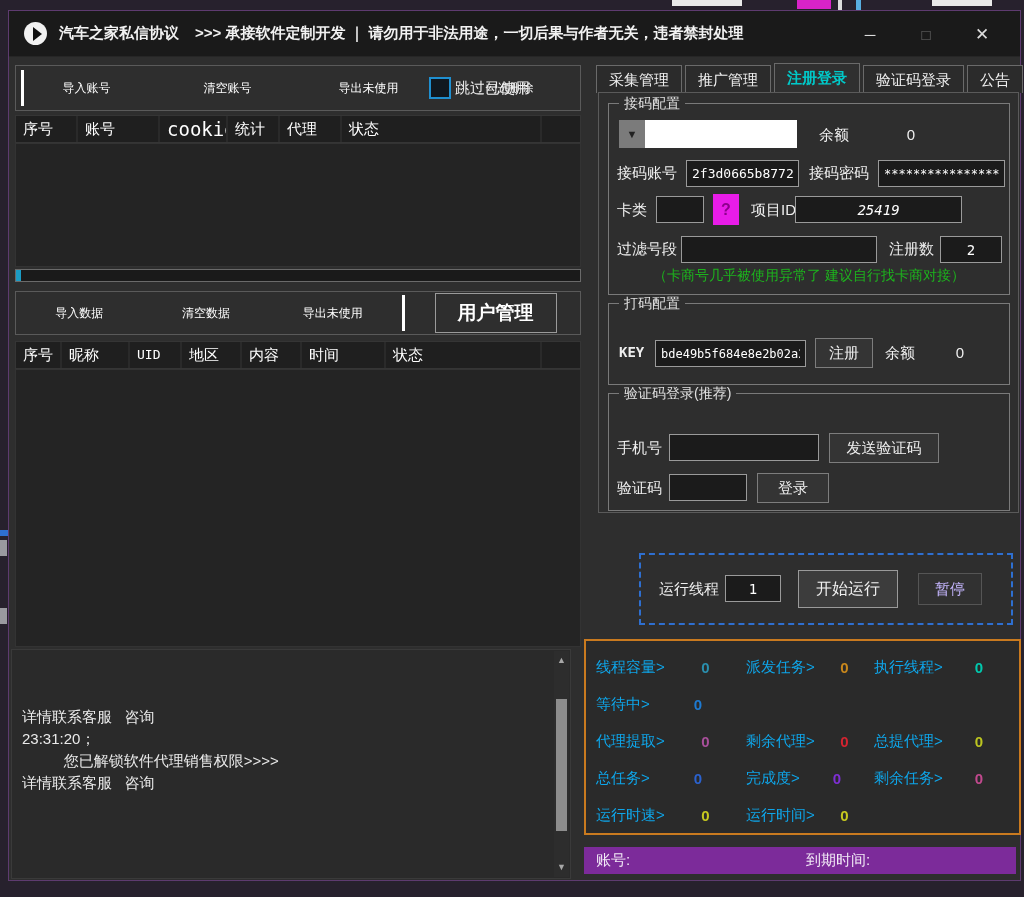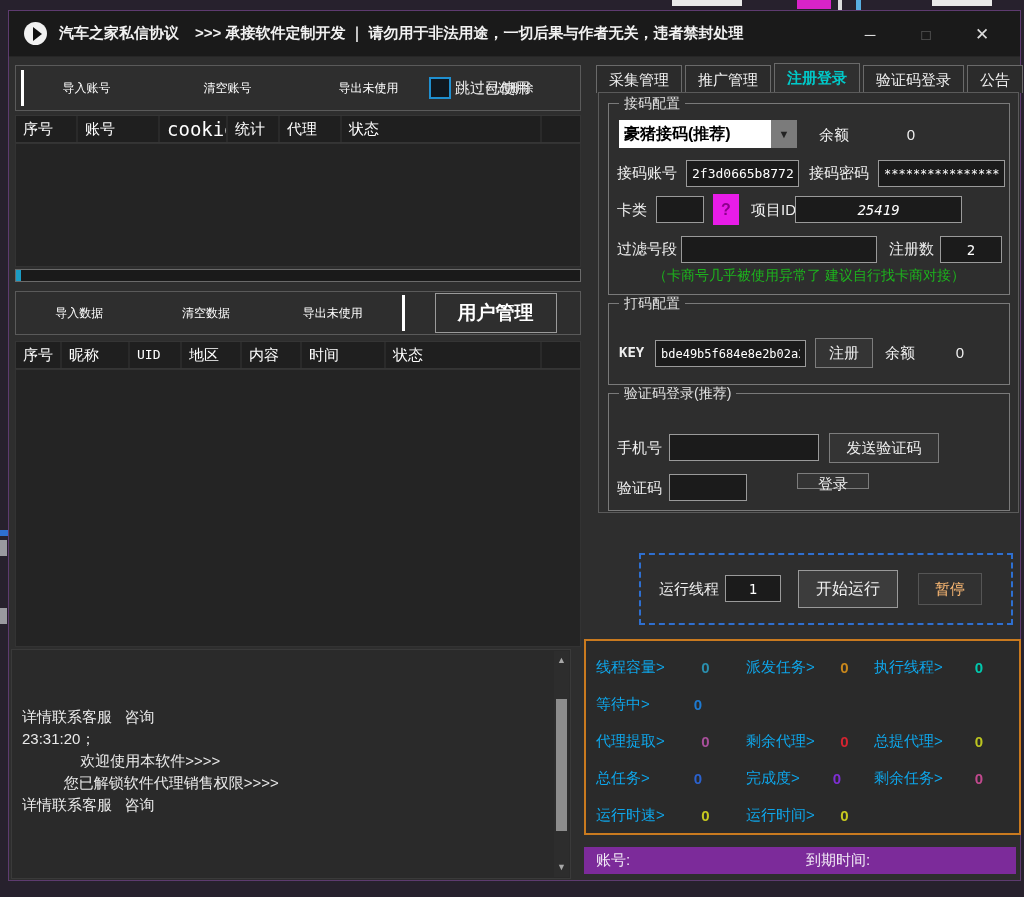--- a/index.html
+++ b/index.html
@@ -86,21 +86,21 @@
   .inp.center{text-align:center;font-size:14px;}
   .btn{position:absolute;background:#343434;border:1px solid #7d7d7d;color:#efefef;font-size:15px;cursor:pointer;font-family:inherit;}
   .combo{position:absolute;left:10px;top:16px;width:178px;height:28px;background:#ffffff;display:flex;cursor:pointer;}
   .combo-text{flex:1;color:#000;font-weight:bold;font-size:16px;line-height:28px;padding-left:5px;white-space:nowrap;overflow:hidden;}
   .combo-arrow{width:26px;background:#7b7b7b;color:#222;text-align:center;line-height:28px;font-size:11px;}
   .help-btn{position:absolute;left:104px;top:90px;width:26px;height:31px;background:#e81ce8;color:#8d008d;font-weight:bold;font-size:16px;text-align:center;line-height:31px;cursor:pointer;}
   .hint{position:absolute;left:0;top:163px;width:100%;text-align:center;color:#1db31d;font-size:14px;white-space:nowrap;}
   
   .run-box{position:absolute;left:630px;top:542px;width:374px;height:72px;border:2px dashed #2e6fd0;box-sizing:border-box;}
   .run-start{left:157px;top:15px;width:100px;height:38px;font-size:16px;background:#3c3c3c;border:1px solid #9a9a9a;}
-  .run-pause{left:277px;top:18px;width:64px;height:32px;color:#fdba74;border:1px solid #555;background:#313131;}
+  .run-pause{left:277px;top:18px;width:64px;height:32px;color:#c4b5fd;border:1px solid #555;background:#313131;}
   
   .stats{position:absolute;left:575px;top:628px;width:437px;height:196px;border:2px solid #c97a1f;box-sizing:border-box;background:#2a2a2a;padding:8px 4px 0 10px;display:grid;grid-template-columns:150px 128px 1fr;grid-auto-rows:37px;}
   .stat{display:flex;align-items:center;}
   .stat:nth-child(5){grid-column-start:1;}
   .s-label{color:#0ea5e9;font-size:15px;white-space:nowrap;}
   .s-value{flex:1;text-align:center;font-weight:bold;font-size:15px;}
   
   .license{position:absolute;left:575px;top:836px;width:432px;height:27px;background:#7c2b9a;display:flex;align-items:center;color:#f2eaf6;font-size:15px;}
   .license .acc{padding-left:12px;}
   .license .exp{position:absolute;left:206px;margin-left:16px;}
@@ -178,42 +178,41 @@
       <div class="cell">地区</div>
       <div class="cell">内容</div>
       <div class="cell">时间</div>
       <div class="cell">状态</div>
     <div class="cell"></div>
   </div>
   <div class="tbody t2-body"></div>
 
   <div class="log">
     <div class="log-lines">
-      <div class="log-line">详情联系客服   咨询</div><div class="log-line">23:31:20；</div><div class="log-line"></div><div class="log-line">              欢迎使用本软件&gt;&gt;&gt;&gt;</div><div class="log-line"></div><div class="log-line">          您已解锁软件代理销售权限&gt;&gt;&gt;&gt;</div><div class="log-line"></div><div class="log-line">详情联系客服   咨询</div>
+      <div class="log-line">详情联系客服   咨询</div><div class="log-line">23:31:20；</div><div class="log-line"></div><div class="log-line"></div><div class="log-line">          您已解锁软件代理销售权限&gt;&gt;&gt;&gt;</div><div class="log-line"></div><div class="log-line">详情联系客服   咨询</div>
     </div>
     <div class="log-scroll">
       <div class="scroll-arrow scroll-up">▲</div>
       <div class="scroll-thumb"></div>
       <div class="scroll-arrow scroll-down">▼</div>
     </div>
   </div>
 
   <div class="tabs">
     <div class="tab">采集管理</div>
       <div class="tab">推广管理</div>
       <div class="tab active">注册登录</div>
       <div class="tab">验证码登录</div>
       <div class="tab">公告</div>
   </div>
   <div class="tab-panel"></div>
 
   <div class="group g1">
     <span class="legend">接码配置</span>
     <div class="combo">
-      <span class="combo-text">豪猪接码(推荐)</span>
       <span class="combo-arrow">▼</span>
     </div>
     <span class="field-label" style="left:210px;top:22px;">余额</span>
     <span class="field-label" style="left:272px;top:22px;width:60px;text-align:center;">0</span>
 
     <span class="field-label" style="left:8px;top:60px;">接码账号</span>
     <input class="inp" style="left: 77px; top: 56px; width: 113px;" value="2f3d0665b8772cd">
     <span class="field-label" style="left:200px;top:60px;">接码密码</span>
     <input class="inp" style="left: 269px; top: 56px; width: 127px; font-size: 12px;" value="*****************">
 
@@ -240,21 +239,21 @@
     <span class="field-label" style="left:326px;top:40px;width:50px;text-align:center;">0</span>
   </div>
 
   <div class="group g3">
     <span class="legend">验证码登录(推荐)</span>
     <span class="field-label" style="left:8px;top:45px;">手机号</span>
     <input class="inp" style="left: 60px; top: 40px; width: 150px;" value="">
     <button class="btn" style="left:220px;top:39px;width:110px;height:30px;">发送验证码</button>
     <span class="field-label" style="left:8px;top:85px;">验证码</span>
     <input class="inp" style="left: 60px; top: 80px; width: 78px;" value="">
-    <button class="btn" style="left:148px;top:79px;width:72px;height:16px;margin-left:40px;">登录</button>
+    <button class="btn" style="left:148px;top:79px;width:72px;height:30px;">登录</button>
   </div>
 
   <div class="run-box">
     <span class="field-label" style="left:18px;top:25px;">运行线程</span>
     <input class="inp center" style="left: 84px; top: 20px; width: 56px;" value="1">
     <button class="btn run-start">开始运行</button>
     <button class="btn run-pause">暂停</button>
   </div>
 
   <div class="stats">

